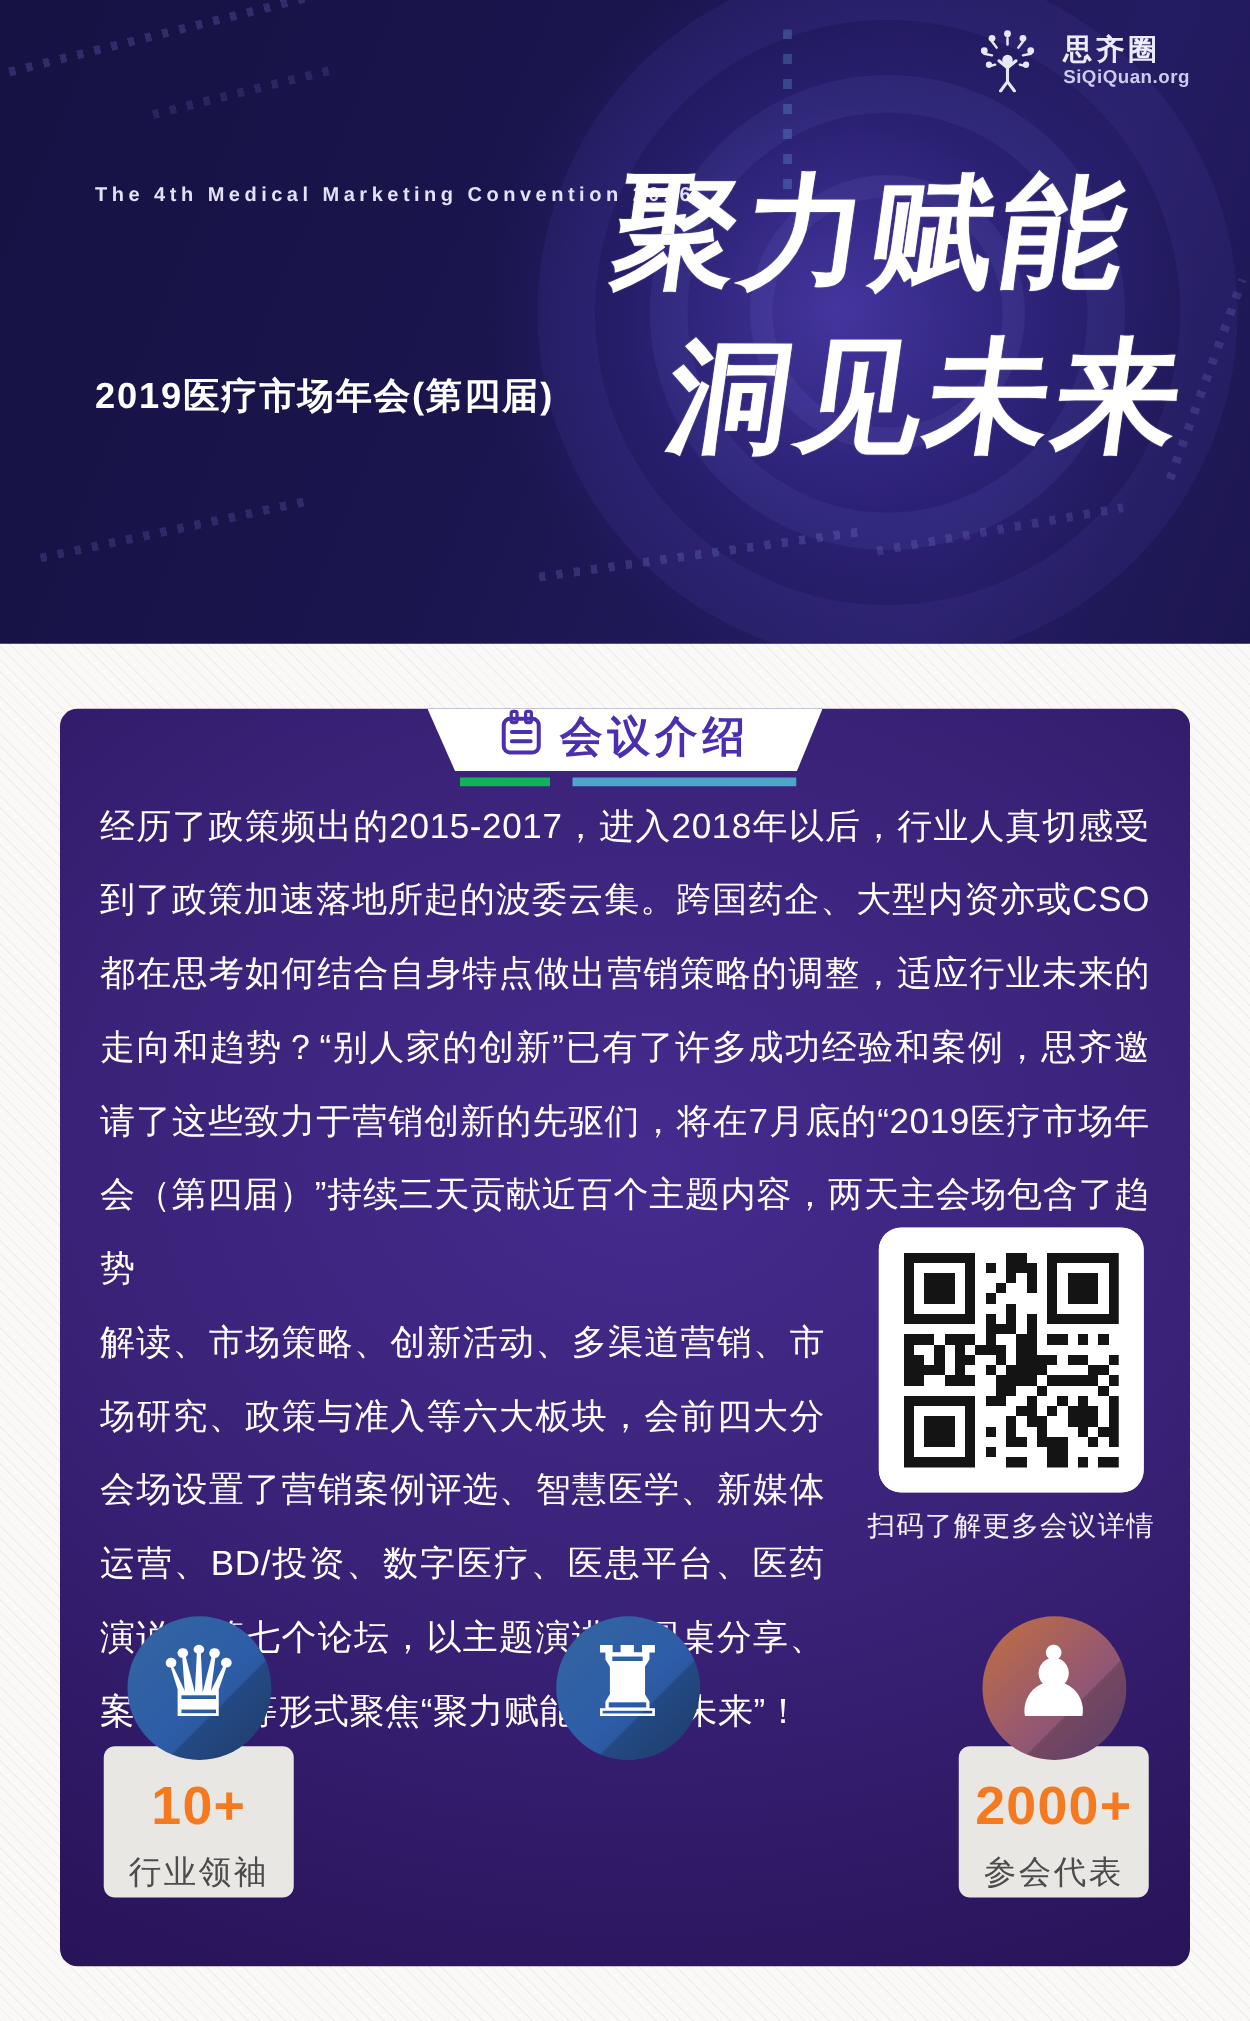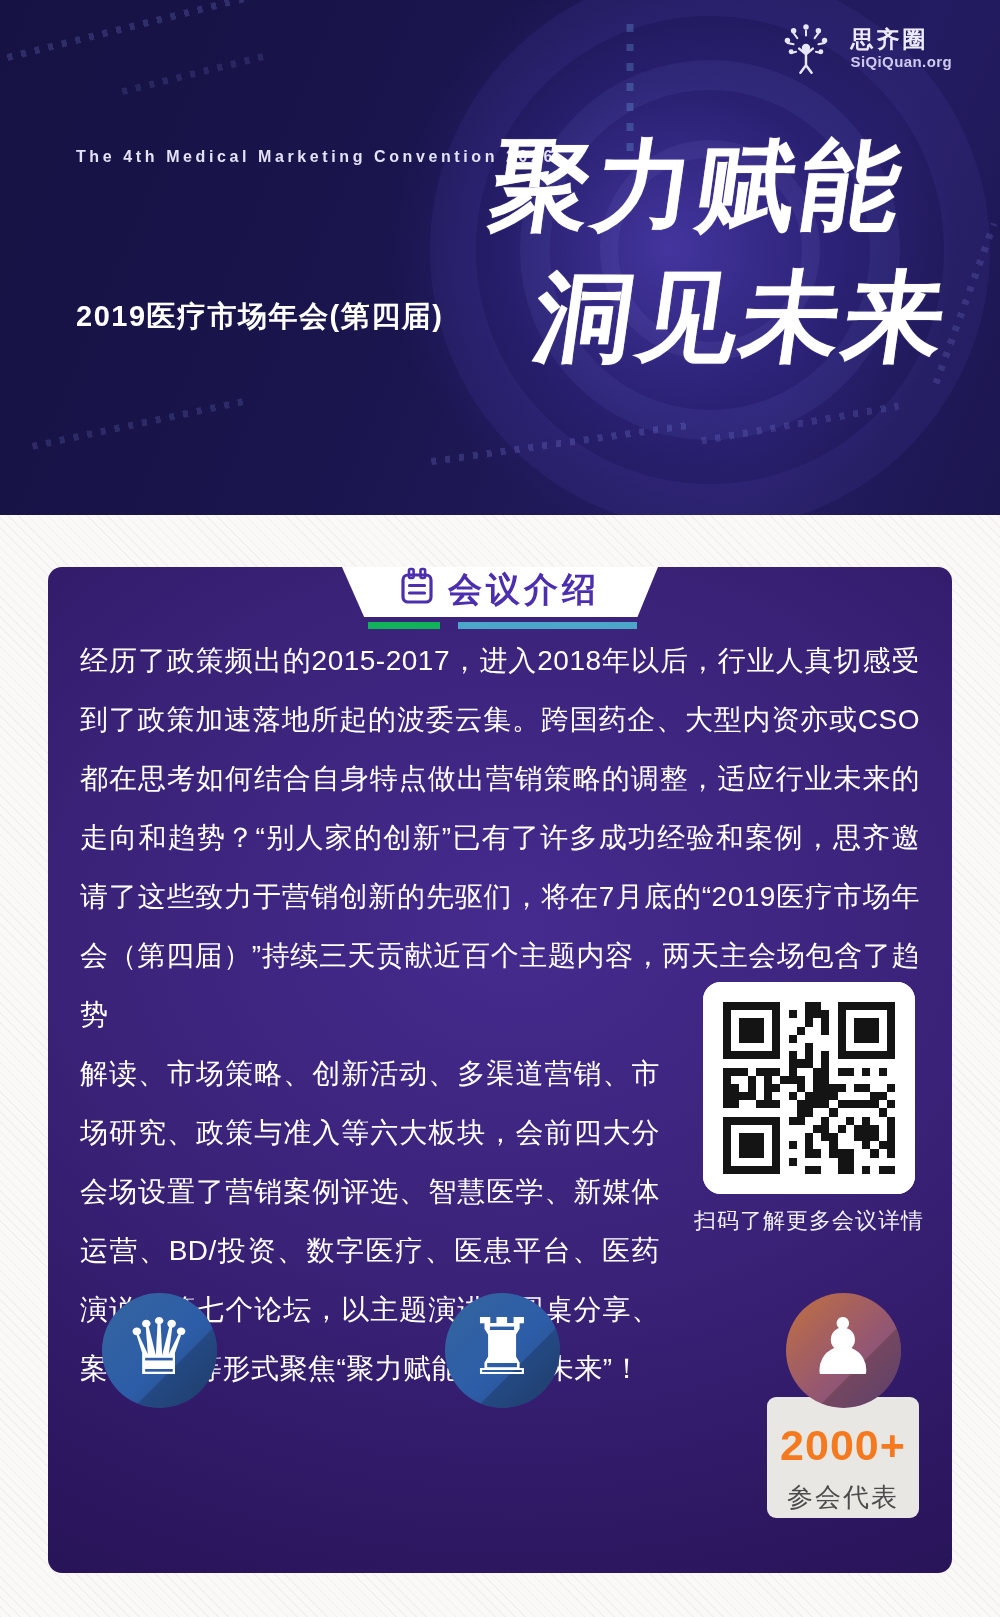--- a/index.html
+++ b/index.html
@@ -443,20 +443,24 @@
           <rect x="20" y="20" width="1" height="1" fill="#141414"></rect>
         </svg>
     </div>
     <div class="qr-caption">扫码了解更多会议详情</div>
   </div>
 
   <div class="stat st1">
     <div class="stat-circle">
       <span class="chess-glyph">♛</span>
     </div>
+    <div class="stat-card">
+      <div class="stat-value">10+</div>
+      <div class="stat-label">行业领袖</div>
+    </div>
   </div>
 
   <div class="stat st2">
     <div class="stat-circle">
       <span class="chess-glyph">♜</span>
     </div>
   </div>
 
   <div class="stat st3">
     <div class="stat-circle">

